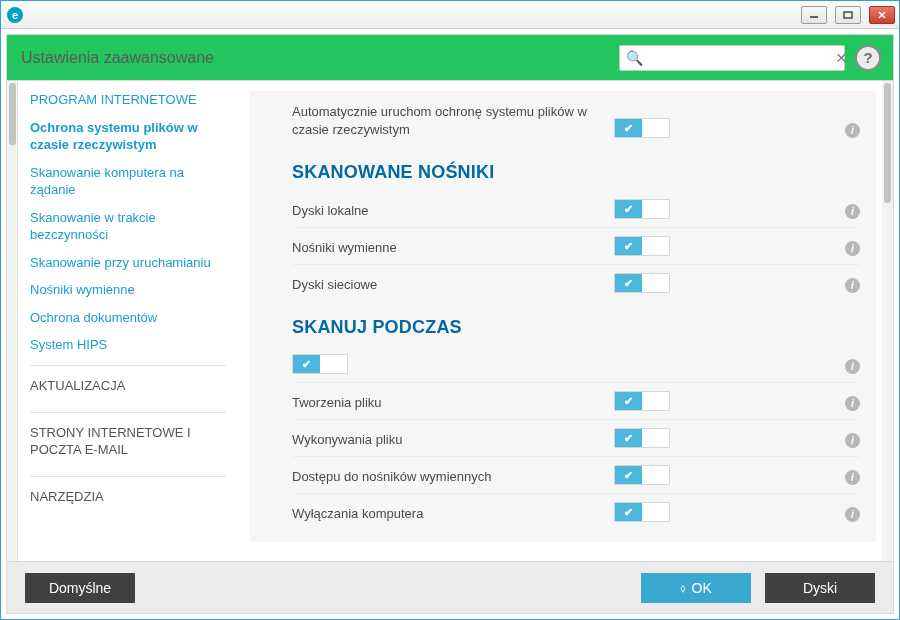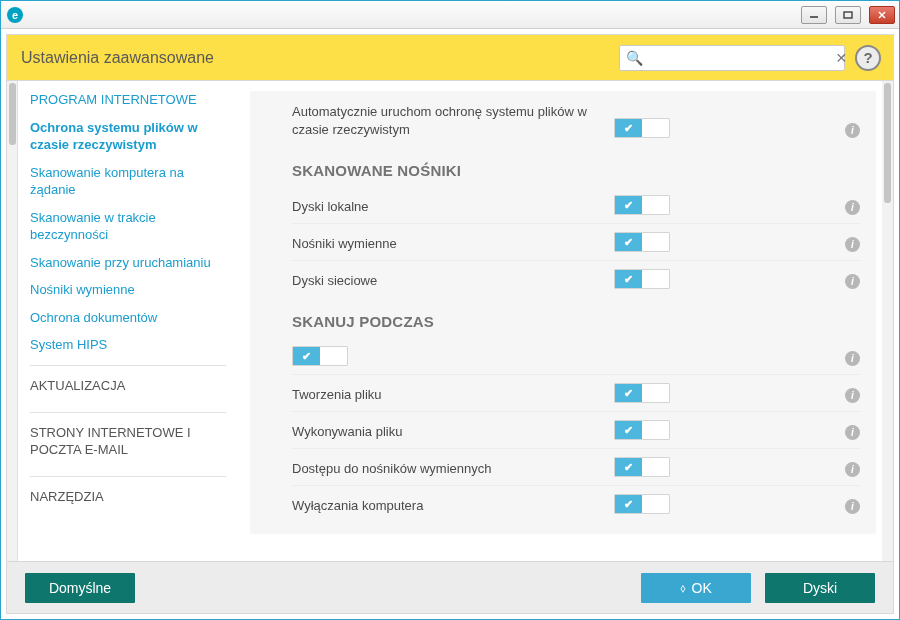--- a/index.html
+++ b/index.html
@@ -55,21 +55,21 @@
     flex: 1;
     margin: 5px;
     border: 1px solid #d8d8d8;
     background: #fff;
     display: flex; flex-direction: column;
     min-height: 0;
   }
   
   .topbar {
     height: 46px;
-    background: #fde047;
+    background: #22c55e;
     border-bottom: 1px solid #d8d8d8;
     display: flex; align-items: center;
     padding: 0 12px 0 14px;
     gap: 10px;
   }
   .topbar .heading { font-size: 16px; color: #5a5a5a; flex: 0 0 auto; }
   .topbar .spacer { flex: 1; }
   .search {
     display: flex; align-items: center;
     width: 226px; height: 26px;
@@ -176,21 +176,21 @@
     display: flex; align-items: center; justify-content: center;
     cursor: pointer;
   }
   .collapse-btn .bar { width: 10px; height: 2px; background: #fff; }
   .panel-title { font-weight: 700; color: #3b3b3b; font-size: 13px; letter-spacing: .2px; }
   .panel-header .spacer { flex: 1; }
   .reset-icon { color: #c9c9c9; font-size: 16px; cursor: pointer; }
 
   .group { padding: 4px 16px 10px 42px; }
   .group-title {
-    font-weight: 700; color: #737373; font-size: 15px;
+    font-weight: 700; color: #0369a1; font-size: 18px;
     padding: 18px 0 8px 0;
     letter-spacing: .2px;
   }
   .group .group-title:first-child { padding-top: 2px; }
   .row {
     display: flex; align-items: flex-end;
     padding: 8px 0;
     border-top: 1px solid #ececec;
     gap: 12px;
   }
@@ -237,21 +237,21 @@
     min-width: 110px;
     padding: 0 18px;
     border: 0;
     border-radius: 1px;
     font-size: 14px;
     color: #fff;
     display: flex; align-items: center; justify-content: center;
     cursor: pointer;
     gap: 6px;
   }
-  .btn.gray { background: #0f766e; }
+  .btn.gray { background: #404040; }
   .btn.blue { background: #3aa7d0; }
   .bottombar .spacer { flex: 1; }
   .shield-icon { font-size: 12px; }
 </style>
 </head>
 <body>
 
 <div class="chrome-frame">
 
   <div class="titlebar">

